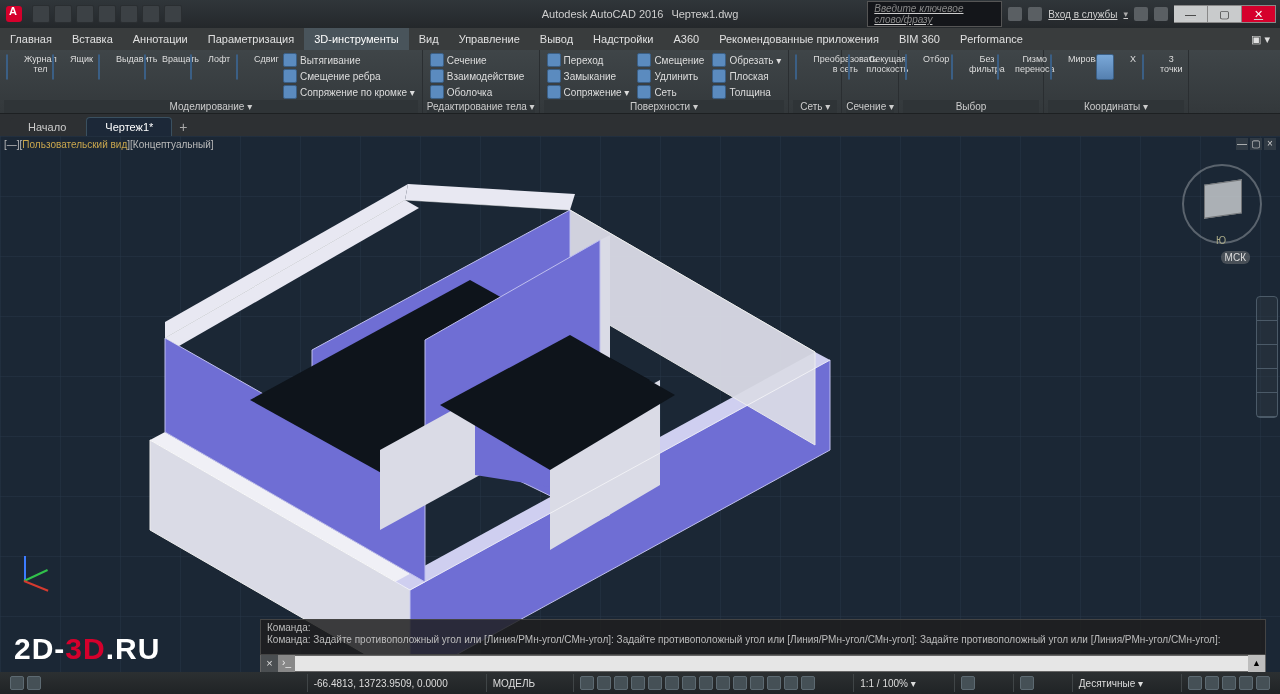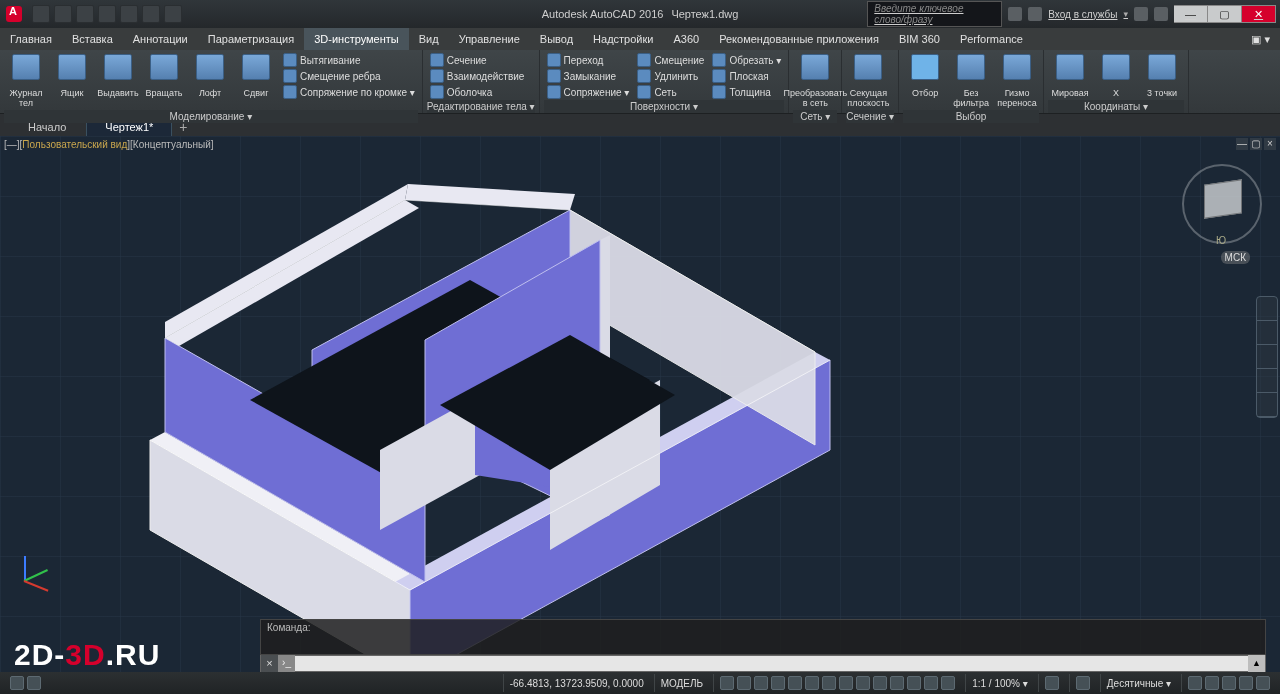--- a/index.html
+++ b/index.html
@@ -21,21 +21,21 @@
 
 
 .menubar { height: 22px; background: #393c3d; display: flex; align-items: stretch; font-size: 11px; }
 .menubar .mitem { padding: 0 10px; color: #e0e0e0; display: flex; align-items: center; cursor: pointer; }
 .menubar .mitem.active { background: #49545b; color: #fff; }
 
 
 .ribbon { height: 64px; background: linear-gradient(#3f4548,#33383b); display: flex; border-bottom: 1px solid #1d2022; }
 .rgroup { border-right: 1px solid #2a2e31; display: flex; flex-direction: column; padding: 2px 4px 0; position: relative; }
 .rgroup .items { flex: 1; display: flex; align-items: flex-start; gap: 2px; }
-.rbtn-big { width: 44px; display: flex; flex-direction: column; align-items: center; gap: 8px; padding: 2px; }
+.rbtn-big { width: 44px; display: flex; flex-direction: row; align-items: flex-start; gap: 16px; padding: 2px; }
 .rbtn-big .ic { width: 28px; height: 26px; background: linear-gradient(#7aa8d8,#5580b0); border: 1px solid #3b5f85; border-radius: 2px; }
 .rbtn-big .lbl { font-size: 9px; color: #ddd; text-align: center; line-height: 10px; }
 .rcol { display: flex; flex-direction: column; gap: 0px; }
 .rbtn-sm { display: flex; align-items: center; gap: 3px; padding: 1px 3px; font-size: 10px; color: #ddd; white-space: nowrap; }
 .rbtn-sm .ic { width: 14px; height: 14px; background: #5b8bbf; border: 1px solid #3b5f85; border-radius: 2px; display: inline-block; }
 .rgroup .caption { font-size: 10px; color: #ccc; text-align: center; padding: 1px 0; background: #2f3437; white-space: nowrap; }
 
 
 .doctabs { height: 22px; background: #2d3033; display: flex; align-items: flex-end; padding-left: 10px; gap: 2px; }
 .doctab { padding: 3px 18px; font-size: 11px; color: #ccc; border-radius: 4px 4px 0 0; background: #2d3033; }
@@ -61,39 +61,39 @@
 .wcs { position:absolute; top:115px; right:30px; font-size:10px; padding:1px 4px; background:rgba(140,140,140,0.4); color:#ddd;border-radius:6px; }
 
 .navbar-right { position: absolute; top: 160px; right: 2px; width: 22px; background: rgba(50,60,70,0.4); border: 1px solid #4b5a68; border-radius: 4px; }
 .navbar-right span { display: block; height: 24px; border-bottom: 1px solid #4b5a68; }
 
 .ucs { position: absolute; left: 18px; bottom: 84px; width: 46px; height: 46px; }
 .ucs .z { position: absolute; left: 6px; bottom: 6px; width: 2px; height: 26px; background: #3c7cff; }
 .ucs .y { position: absolute; left: 6px; bottom: 6px; width: 26px; height: 2px; background: #31c14b; transform: rotate(-25deg); transform-origin: left; }
 .ucs .x { position: absolute; left: 6px; bottom: 6px; width: 26px; height: 2px; background: #d53a2f; transform: rotate(22deg); transform-origin: left; }
 
-.watermark { position: absolute; left: 14px; bottom: 0; font-family: Impact, 'Arial Black', sans-serif; font-size: 30px; letter-spacing: 1px; font-weight: 900; color: #fff; }
+.watermark { position: absolute; left: 14px; bottom: 6px; font-family: Impact, 'Arial Black', sans-serif; font-size: 30px; letter-spacing: 1px; font-weight: 900; color: #fff; }
 .watermark .r3 { color: #d5002c; }
 
 
 .model { position:absolute; left:130px; top:44px; width:720px; height:480px; }
 .model svg { width:100%; height:100%; }
 
 
 .cmdwrap { position: absolute; left: 260px; bottom: 0; right: 14px; }
 .cmdhist { background: rgba(30,30,30,0.85); color: #bcbcbc; font-family: Consolas, monospace; font-size: 10px; padding: 2px 6px; line-height: 12px; border: 1px solid #444; min-height:36px; }
 .cmdline { display: flex; background: #e6e6e6; height: 17px; align-items: center; border: 1px solid #666; }
 .cmdline .xbtn { width: 17px; height: 17px; background: #4a4e51; color: #ddd; text-align: center; font-size: 11px; line-height: 16px; }
 .cmdline .chev { width: 17px; height: 17px; background: #888; color: #eee; text-align: center; font-size: 10px; line-height: 16px; }
 .cmdline input { flex: 1; border: none; background: #e6e6e6; font-family: Consolas, monospace; font-size: 11px; padding: 0 4px; outline: none; }
 .cmdline .up { width: 17px; height: 17px; background: #bdbdbd; text-align: center; font-size: 9px; line-height: 16px; }
 
 
 .statusbar { height: 22px; background: linear-gradient(#2c3032,#202325); display: flex; align-items: center; font-size: 10px; color: #ddd; padding: 0 4px; gap: 4px; }
-.statusbar .sect { padding: 0 6px; border-left: 1px solid #404547; height: 18px; display: flex; align-items: center; gap: 3px; white-space: nowrap; }
+.statusbar .sect { padding: 0 6px; border-left: 1px solid #404547; height: 18px; display: flex; align-items: center; gap: 3px; white-space: nowrap; margin-left: 28px; }
 .statusbar .sect:first-child { border-left: none; margin-left: auto;}
 .sb-left { margin-left:0 !important; margin-right:auto; }
 .sb-ic { width: 14px; height: 14px; background: #455056; border: 1px solid #5d6a72; display: inline-block; border-radius: 2px; }
 </style>
 </head>
 <body>
 
 <div class="titlebar">
   <div class="app-logo"></div>
   <div class="qat">
@@ -393,20 +393,21 @@
     <div class="x"></div>
   </div>
 
   <div class="watermark">
     <span>2D-</span><span class="r3">3D</span><span>.RU</span>
   </div>
 
   <div class="cmdwrap">
     <div class="cmdhist">
       <div>Команда:</div>
+      <div>Команда: Задайте противоположный угол или [Линия/РМн-угол/СМн-угол]:  Задайте противоположный угол или [Линия/РМн-угол/СМн-угол]:  Задайте противоположный угол или [Линия/РМн-угол/СМн-угол]:</div>
     </div>
     <div class="cmdline">
       <div class="xbtn">×</div>
       <div class="chev">›_</div>
       <input placeholder="" style="">
       <div class="up">▲</div>
     </div>
   </div>
 </div>
 

